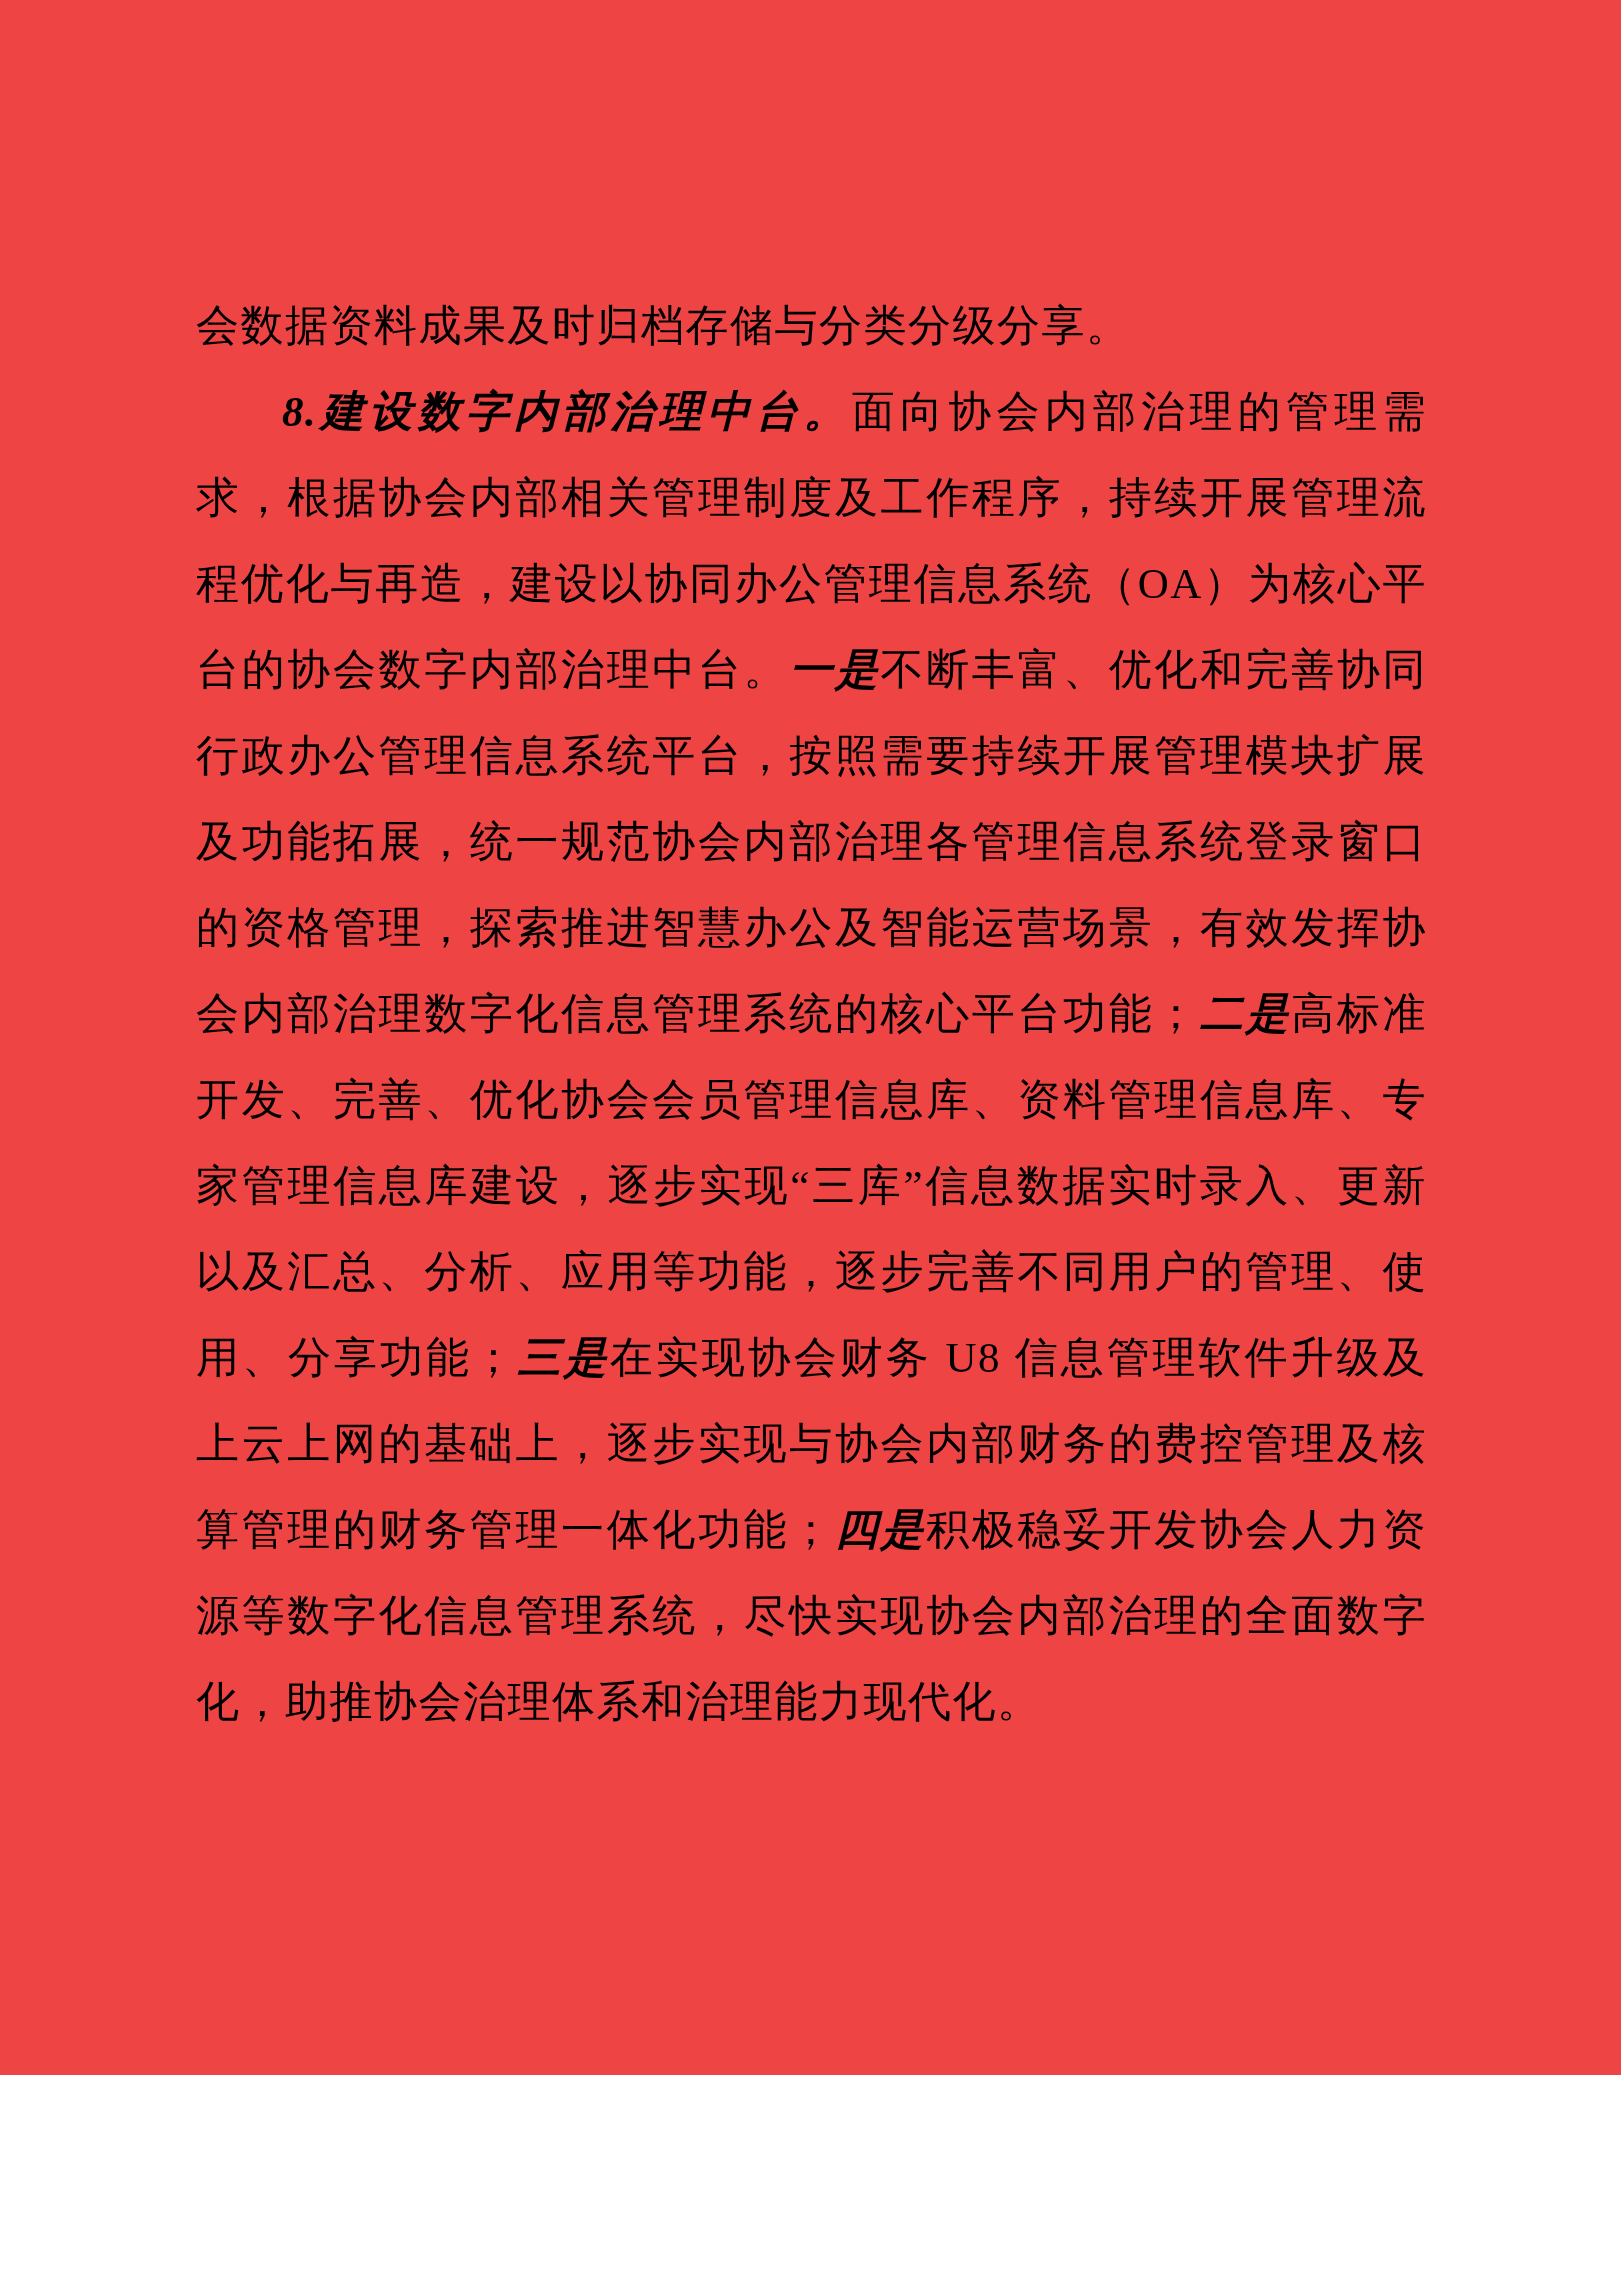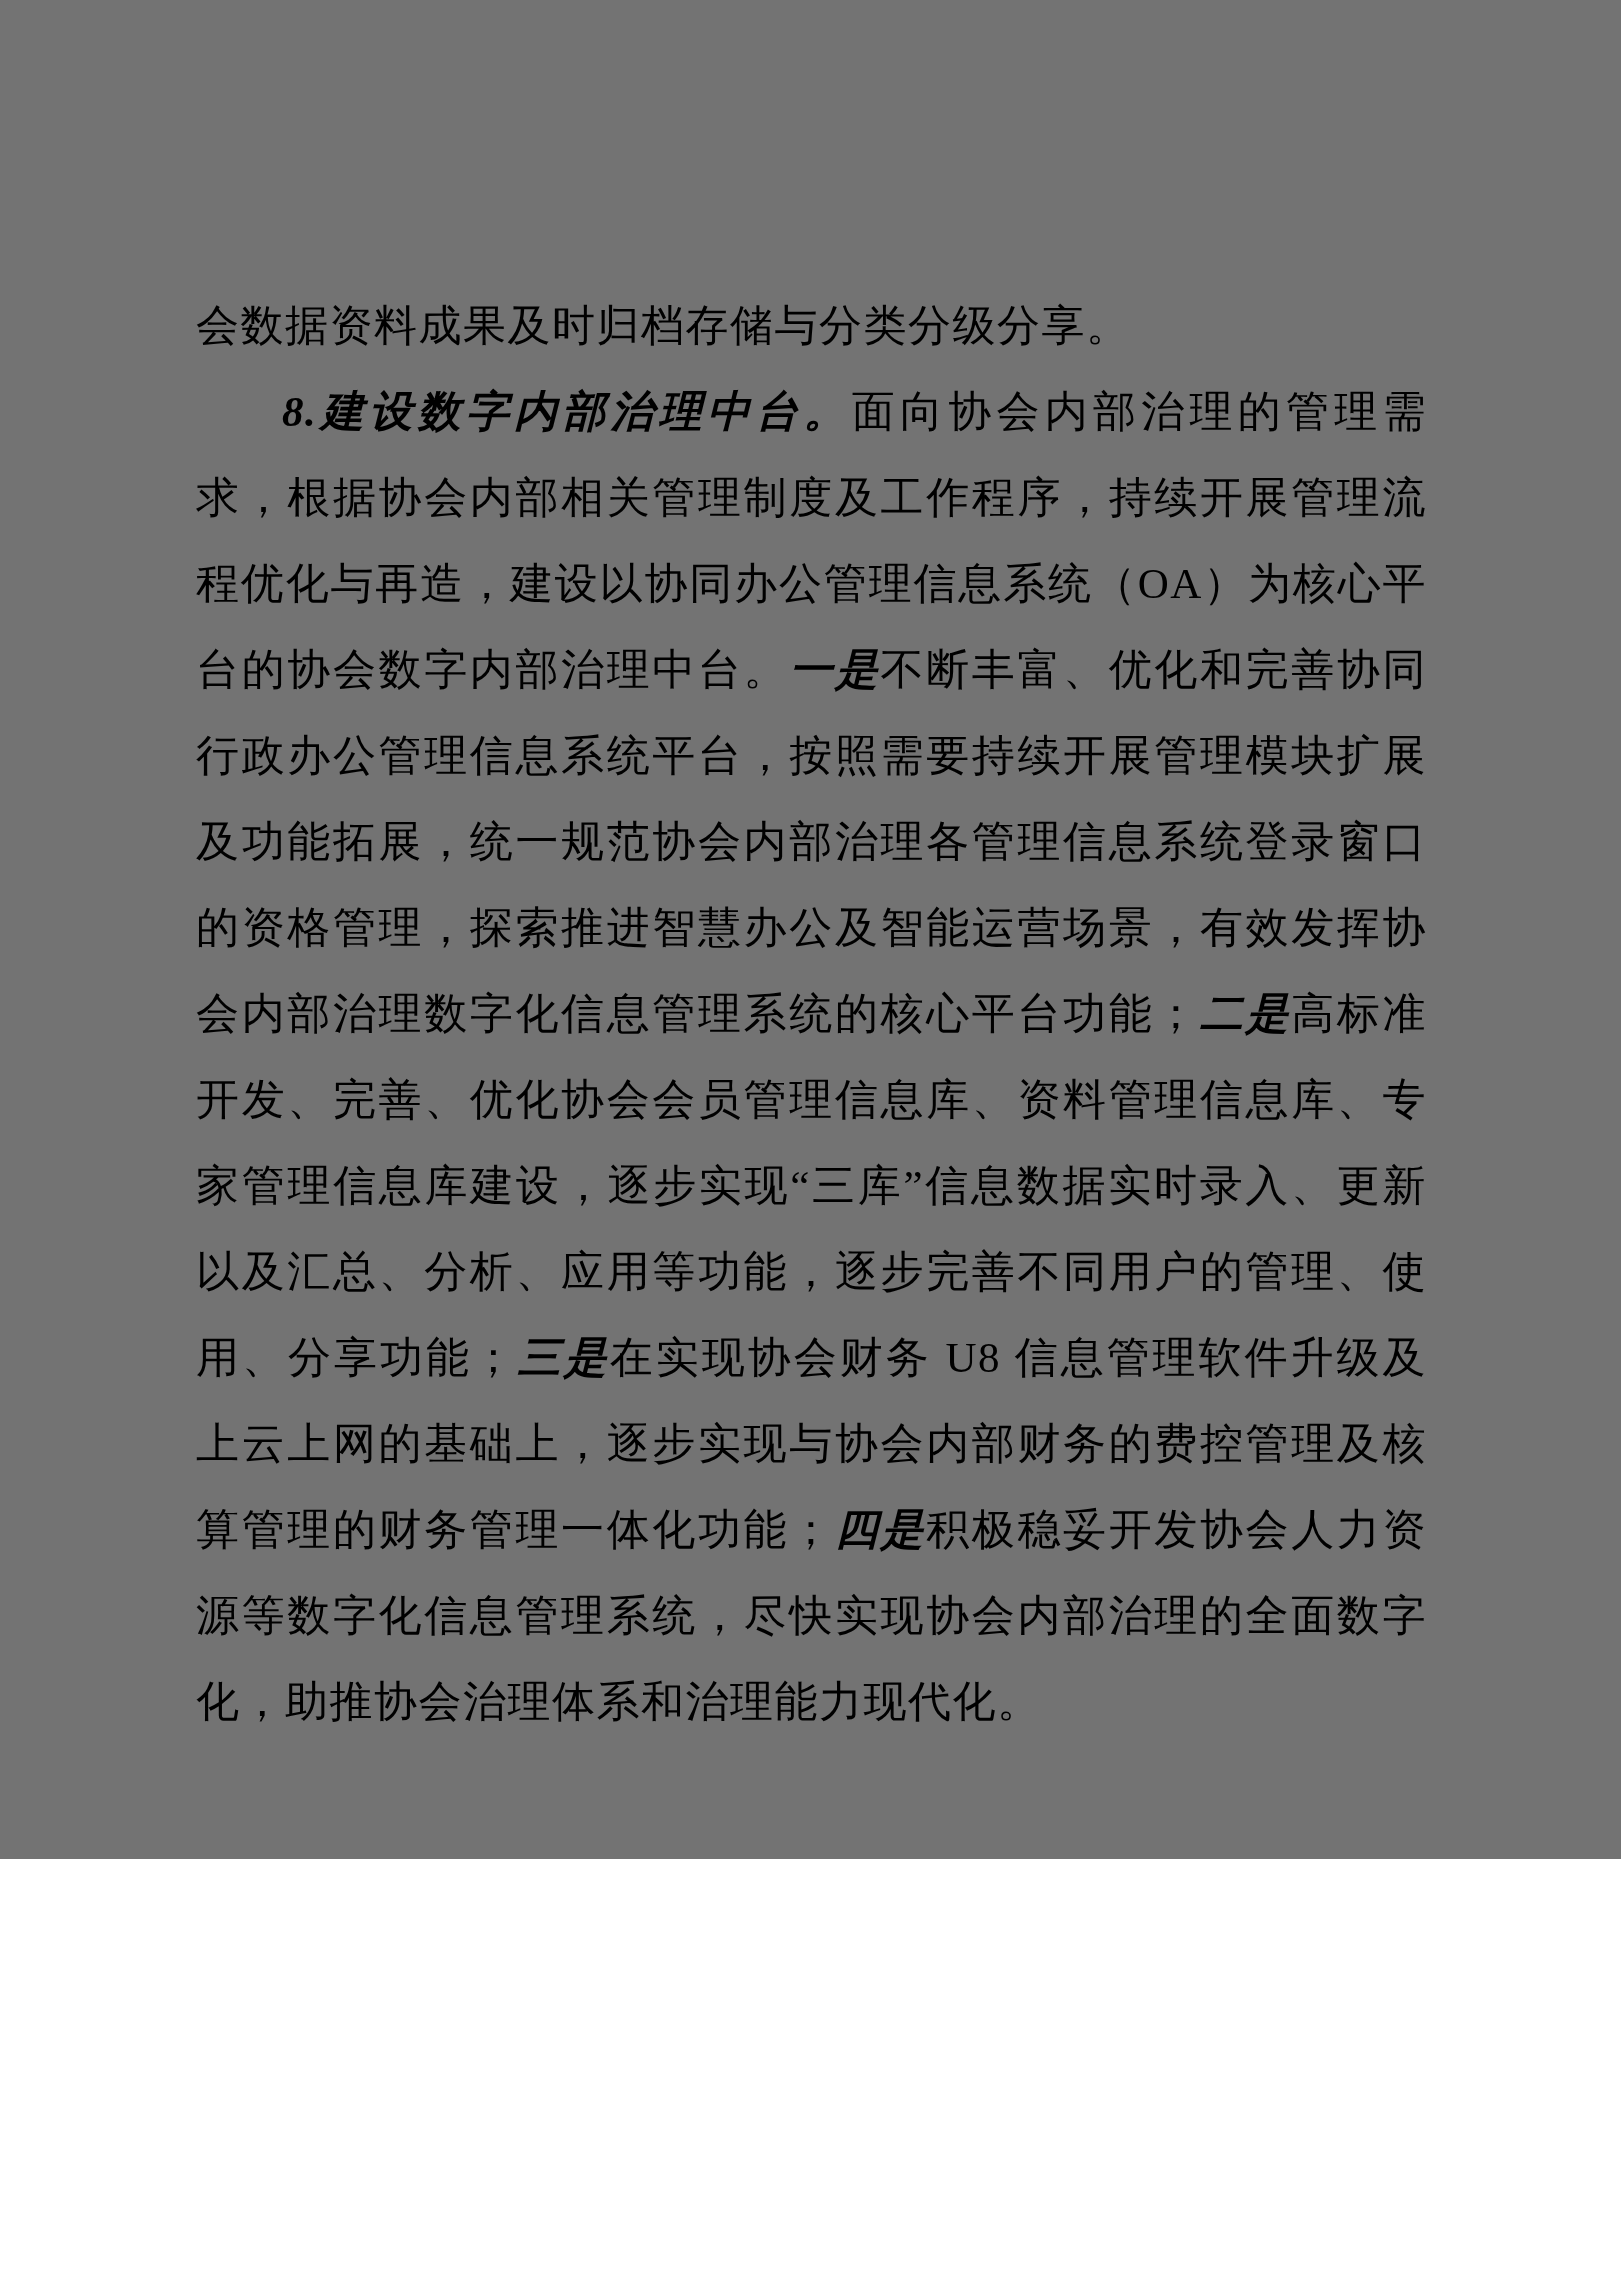--- a/index.html
+++ b/index.html
@@ -3,22 +3,22 @@
 <meta charset="utf-8">
 <style>
   html, body {
     margin: 0;
     padding: 0;
     background: #ffffff;
   }
   .page {
     position: relative;
     width: 1621px;
-    height: 1859px;
-    background: #737373;
+    height: 2075px;
+    background: #ef4444;
     overflow: hidden;
     font-family: "Liberation Serif", "DejaVu Serif", serif;
     color: #000000;
   }
   .text-block {
     position: absolute;
     left: 196px;
     top: 283px;
     width: 1231px;
     font-size: 43px;

